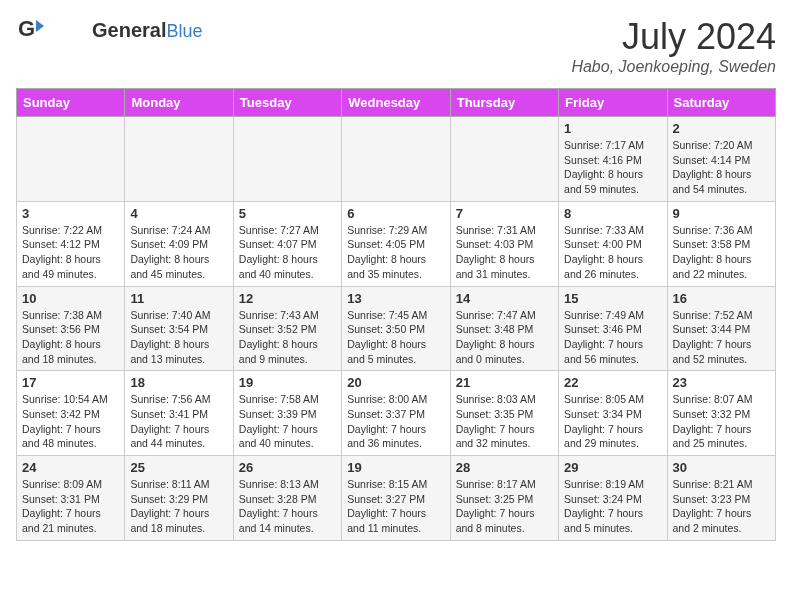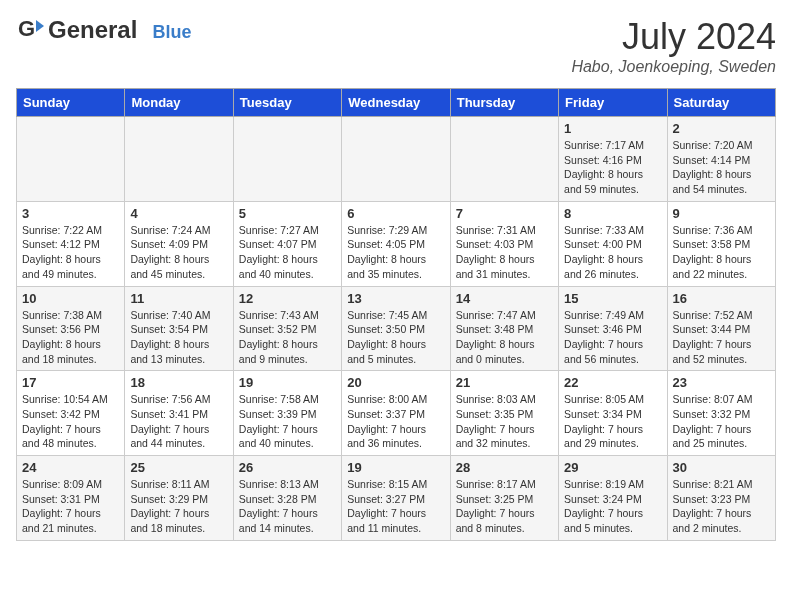--- a/index.html
+++ b/index.html
@@ -15,29 +15,29 @@
       justify-content: space-between;
       align-items: flex-start;
       margin-bottom: 12px;
     }
     .logo {
       display: flex;
       align-items: center;
       gap: 4px;
     }
     .logo-text-general {
-      font-size: 24px;
+      font-size: 20px;
       font-weight: bold;
       color: #333;
+      margin-left: 44px;
     }
     .logo-text-blue {
       font-size: 18px;
-      font-weight: bold;
+      font-weight: normal;
       color: #3a7dc9;
-      padding-left: 15px;
     }
     .logo-icon {
       width: 28px;
       height: 28px;
     }
     .title-area {
       text-align: right;
     }
     .month-title {
       font-size: 36px;
@@ -48,21 +48,21 @@
       font-size: 16px;
       color: #555;
       font-style: italic;
     }
     table {
       width: 100%;
       border-collapse: collapse;
       table-layout: fixed;
     }
     thead tr th {
-      background-color: #1d4ed8;
+      background-color: #d946ef;
       color: #fff;
       text-align: left;
       padding: 6px 6px;
       font-size: 13px;
       font-weight: bold;
       border: 1px solid #aaa;
     }
     tbody tr td {
       vertical-align: top;
       border: 1px solid #ccc;

